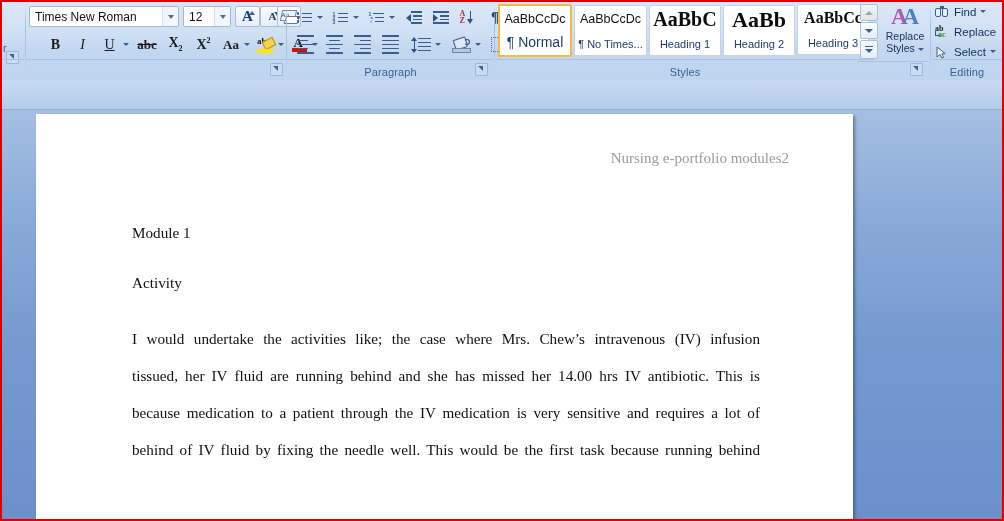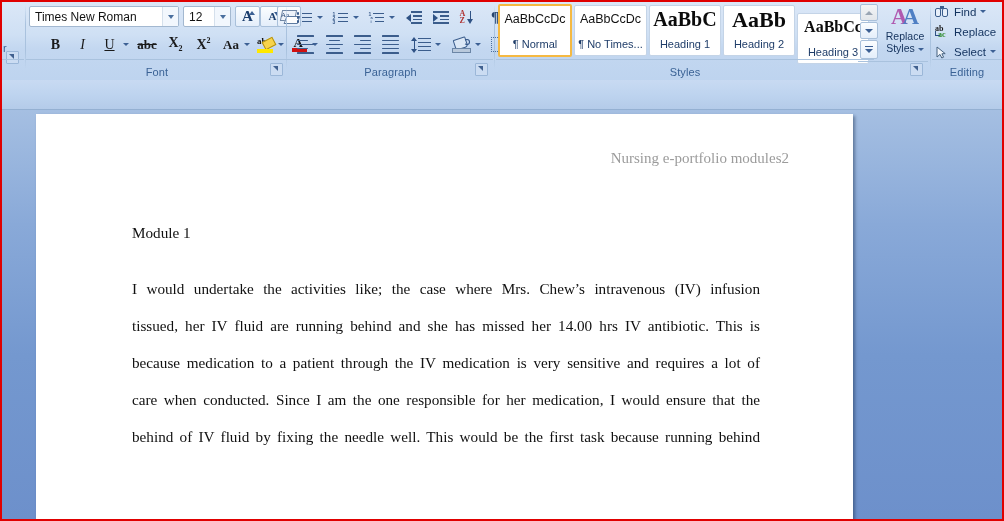--- a/index.html
+++ b/index.html
@@ -209,21 +209,20 @@
         <span style="position:relative;display:block;width:17px;height:17px;">
           <span style="position:absolute;left:3px;top:-1px;font-size:13px;font-weight:bold;font-family:'Liberation Serif',serif;color:#111;">A</span>
           <span style="position:absolute;left:1px;bottom:1px;width:15px;height:4px;background:#d01010;"></span>
         </span>
       </div>
       <div class="btn" style="left:283px;top:31px;width:12px;height:23px;">
           <span class="caret-sm"></span>
         </div>
 
       <div style="position:absolute;left:0;top:57px;width:262px;height:1px;background:#a9c2de;"></div>
-      <div class="grp-label">Font</div>
       <div class="dlg-launcher" style="right:5px;"></div>
     </div>
     <div class="grp-sep" style="left:284px;"></div>
 
     <div class="grp" style="left:286px;width:205px;">
 
       <div class="btn" style="left:4px;top:4px;width:24px;height:22px;">
         <span class="bullets" style="width:15px;height:12px;">
           <b style="top:1px;"></b>
             <i style="top:1.5px;"></i>
@@ -371,39 +370,39 @@
       <div class="dlg-launcher" style="right:5px;"></div>
     </div>
     <div class="grp-sep" style="left:492px;"></div>
 
     <div class="grp" style="left:494px;width:378px;">
 
       <div style="position:absolute;left:2px;top:2px;">
 
         <div style="position:absolute;left:0;top:0;width:74px;height:53px;box-sizing:border-box;background:#ffffff;border:2px solid #f5b942;border-radius:2px;">
           <div style="position:absolute;left:0;right:0;top:6px;text-align:center;font-family:'Liberation Sans',sans-serif;font-size:12.5px;color:#111;overflow:hidden;white-space:nowrap;">AaBbCcDc</div>
-          <div style="position:absolute;left:0;right:0;bottom:5px;text-align:center;font-size:11px;color:#1f3d69;">¶ Normal</div>
+          <div style="position:absolute;left:0;right:0;bottom:5px;text-align:center;font-size:14px;color:#1f3d69;">¶ Normal</div>
         </div>
 
         <div style="position:absolute;left:76px;top:1px;width:73px;height:51px;box-sizing:border-box;background:#ffffff;border:1px solid #c4d4e7;border-radius:2px;">
           <div style="position:absolute;left:0;right:0;top:6px;text-align:center;font-family:'Liberation Sans',sans-serif;font-size:12.5px;color:#111;overflow:hidden;white-space:nowrap;">AaBbCcDc</div>
           <div style="position:absolute;left:0;right:0;bottom:5px;text-align:center;font-size:11px;color:#1f3d69;">¶ No Times...</div>
         </div>
 
         <div style="position:absolute;left:151px;top:1px;width:72px;height:51px;box-sizing:border-box;background:#ffffff;border:1px solid #c4d4e7;border-radius:2px;">
           <div style="position:absolute;left:0;right:0;top:2px;text-align:center;font-family:'Liberation Serif',serif;font-weight:bold;font-size:20px;color:#0b0b0b;overflow:hidden;white-space:nowrap;">AaBbC</div>
           <div style="position:absolute;left:0;right:0;bottom:5px;text-align:center;font-size:11px;color:#1f3d69;">Heading 1</div>
         </div>
 
         <div style="position:absolute;left:225px;top:1px;width:72px;height:51px;box-sizing:border-box;background:#ffffff;border:1px solid #c4d4e7;border-radius:2px;">
           <div style="position:absolute;left:0;right:0;top:1px;text-align:center;font-family:'Liberation Serif',serif;font-weight:bold;font-size:22px;color:#0b0b0b;overflow:hidden;white-space:nowrap;">AaBb</div>
           <div style="position:absolute;left:0;right:0;bottom:5px;text-align:center;font-size:11px;color:#1f3d69;">Heading 2</div>
         </div>
 
-        <div style="position:absolute;left:299px;top:9px;width:72px;height:51px;box-sizing:border-box;background:#ffffff;border:1px solid #c4d4e7;border-radius:2px;">
+        <div style="position:absolute;left:299px;top:0;width:72px;height:51px;box-sizing:border-box;background:#ffffff;border:1px solid #c4d4e7;border-radius:2px;">
           <div style="position:absolute;left:0;right:0;top:4px;text-align:center;font-family:'Liberation Serif',serif;font-weight:bold;font-size:16px;color:#0b0b0b;overflow:hidden;white-space:nowrap;">AaBbCc</div>
           <div style="position:absolute;left:0;right:0;bottom:5px;text-align:center;font-size:11px;color:#1f3d69;">Heading 3</div>
         </div>
       </div>
 
       <div style="position:absolute;left:0;top:57px;width:378px;height:1px;background:#a9c2de;"></div>
       <div class="grp-label" style="width:378px;">Styles</div>
     </div>
 
     <div style="position:absolute;left:858px;top:2px;width:18px;height:55px;">
@@ -472,35 +471,33 @@
 
   <div class="ruler"></div>
 
   <div class="workspace">
     <div class="page">
 
       <div class="doc-header">Nursing e-portfolio modules2</div>
 
       <div class="doc-body">
         <div class="doc-line" style="margin-top:18px;">Module 1</div>
+        <div class="doc-line" style="margin-top:25px;">Activity</div>
 
         <div class="doc-para">
           <span class="pl jl">
             <span style="display:block;width:100%;text-align:justify;text-align-last:justify;">I would undertake the activities like; the case where Mrs. Chew’s intravenous (IV) infusion</span>
           </span>
           <span class="pl">
             <span style="display:block;width:100%;text-align:justify;text-align-last:justify;">tissued, her IV fluid are running behind and she has missed her 14.00 hrs IV antibiotic. This is</span>
           </span>
           <span class="pl">
             <span style="display:block;width:100%;text-align:justify;text-align-last:justify;">because medication to a patient through the IV medication is very sensitive and requires a lot of</span>
           </span>
           <span class="pl">
-            <span style="display:block;width:100%;text-align:justify;text-align-last:justify;">care when conducted. Since I am the one responsible for her medication, I would ensure that the</span>
-          </span>
-          <span class="pl">
             <span style="display:block;width:100%;text-align:justify;text-align-last:justify;">behind of IV fluid by fixing the needle well. This would be the first task because running behind</span>
           </span>
         </div>
       </div>
 
     </div>
   </div>
 
 </div>
 

